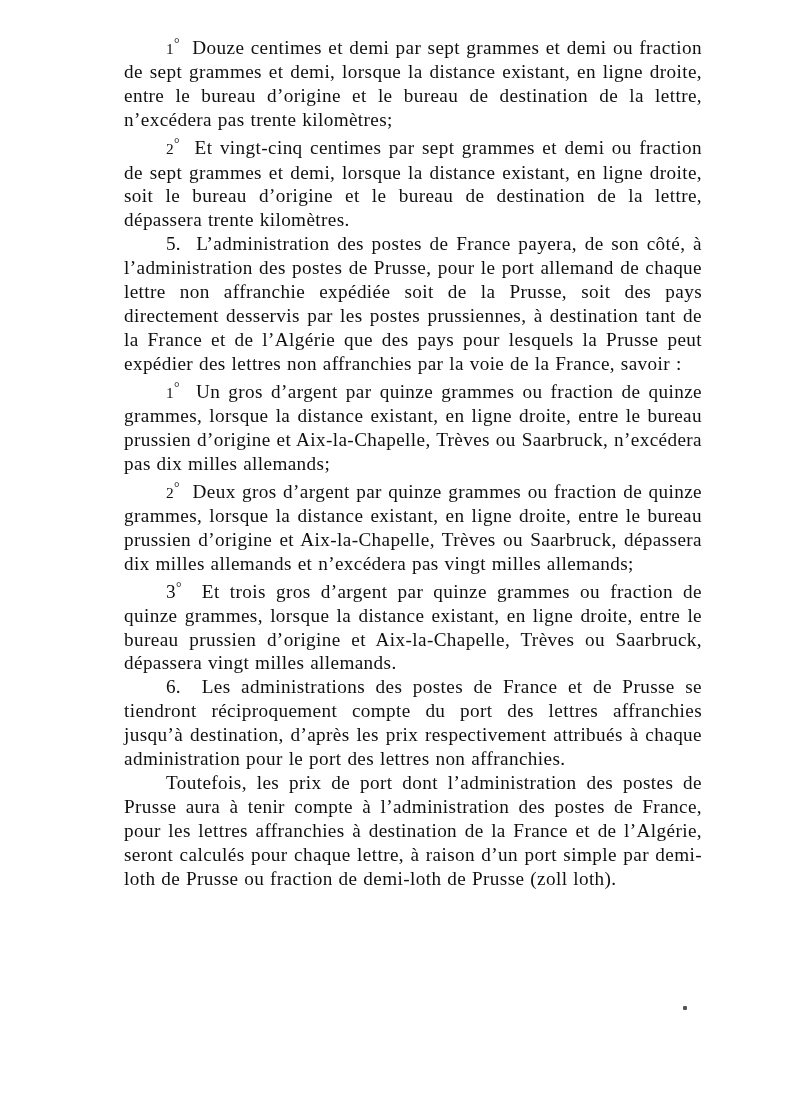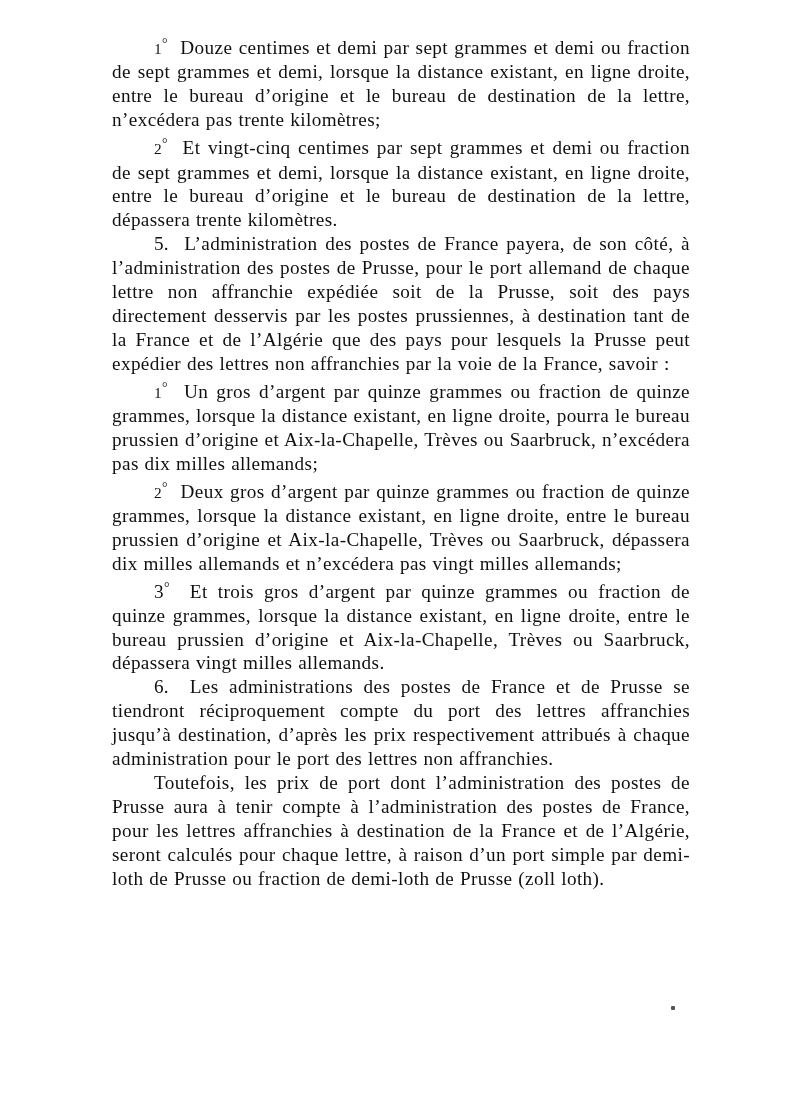--- a/index.html
+++ b/index.html
@@ -12,21 +12,21 @@
     height: 1093px;
     position: relative;
     overflow: hidden;
     font-family: "Liberation Serif", "DejaVu Serif", serif;
     color: #111010;
     -webkit-font-smoothing: antialiased;
   }
 
   #page {
     position: absolute;
-    left: 0;
+    left: 12px;
     top: 0;
     width: 660px;
     height: 1093px;
     background: #ffffff;
   }
 
   #textblock {
     position: absolute;
     left: 112px;
     top: 32px;
@@ -98,25 +98,25 @@
 </style>
 </head>
 <body style="background: rgb(255, 255, 255);">
 
 <div id="page" style="background: rgb(255, 255, 255);">
 
   <div id="textblock" style="color: rgb(18, 15, 15);">
 
     <p class="para" style="text-align-last: left;"><span class="ord ord-sm">1</span><span class="deg">°</span>&nbsp; <span>Douze centimes et demi par sept grammes et demi ou fraction de sept grammes et demi, lorsque la distance existant, en ligne droite, entre le bureau d’origine et le bureau de destination de la lettre, n’excédera pas trente kilomètres;</span></p>
 
-    <p class="para gap" style="text-align-last: left;"><span class="ord ord-sm">2</span><span class="deg">°</span>&nbsp; <span>Et vingt-cinq centimes par sept grammes et demi ou fraction de sept grammes et demi, lorsque la distance existant, en ligne droite, entre le bureau d’origine et le bureau de destination de la lettre, dépassera trente kilomètres.</span></p>
+    <p class="para gap" style="text-align-last: left;"><span class="ord ord-sm">2</span><span class="deg">°</span>&nbsp; <span>Et vingt-cinq centimes par sept grammes et demi ou fraction de sept grammes et demi, lorsque la distance existant, en ligne droite, soit le bureau d’origine et le bureau de destination de la lettre, dépassera trente kilomètres.</span></p>
 
     <p class="para gap" style="text-align-last: left;"><span class="artnum">5.</span>&nbsp; <span>L’administration des postes de France payera, de son côté, à l’administration des postes de Prusse, pour le port allemand de chaque lettre non affranchie expédiée soit de la Prusse, soit des pays directement desservis par les postes prussiennes, à destination tant de la France et de l’Algérie que des pays pour lesquels la Prusse peut expédier des lettres non affranchies par la voie de la France, savoir :</span></p>
 
-    <p class="para gap" style="text-align-last: left;"><span class="ord ord-sm">1</span><span class="deg">°</span>&nbsp; <span>Un gros d’argent par quinze grammes ou fraction de quinze grammes, lorsque la distance existant, en ligne droite, pourra le bureau prussien d’origine et Aix-la-Chapelle, Trèves ou Saarbruck, n’excédera pas dix milles allemands;</span></p>
+    <p class="para gap" style="text-align-last: left;"><span class="ord ord-sm">1</span><span class="deg">°</span>&nbsp; <span>Un gros d’argent par quinze grammes ou fraction de quinze grammes, lorsque la distance existant, en ligne droite, entre le bureau prussien d’origine et Aix-la-Chapelle, Trèves ou Saarbruck, n’excédera pas dix milles allemands;</span></p>
 
     <p class="para gap" style="text-align-last: left;"><span class="ord ord-sm">2</span><span class="deg">°</span>&nbsp; <span>Deux gros d’argent par quinze grammes ou fraction de quinze grammes, lorsque la distance existant, en ligne droite, entre le bureau prussien d’origine et Aix-la-Chapelle, Trèves ou Saarbruck, dépassera dix milles allemands et n’excédera pas vingt milles allemands;</span></p>
 
     <p class="para gap" style="text-align-last: left;"><span class="ord">3</span><span class="deg">°</span>&nbsp; <span>Et trois gros d’argent par quinze grammes ou fraction de quinze grammes, lorsque la distance existant, en ligne droite, entre le bureau prussien d’origine et Aix-la-Chapelle, Trèves ou Saarbruck, dépassera vingt milles allemands.</span></p>
 
     <p class="para gap" style="text-align-last: left;"><span class="artnum">6.</span>&nbsp; <span>Les administrations des postes de France et de Prusse se tiendront réciproquement compte du port des lettres affranchies jusqu’à destination, d’après les prix respectivement attribués à chaque administration pour le port des lettres non affranchies.</span></p>
 
     <p class="para gap" style="text-align-last: left;"><span>Toutefois, les prix de port dont l’administration des postes de Prusse aura à tenir compte à l’administration des postes de France, pour les lettres affranchies à destination de la France et de l’Algérie, seront calculés pour chaque lettre, à raison d’un port simple par demi-loth de Prusse ou fraction de demi-loth de Prusse (</span><span class="ital">zoll loth</span><span>).</span></p>
 
 

